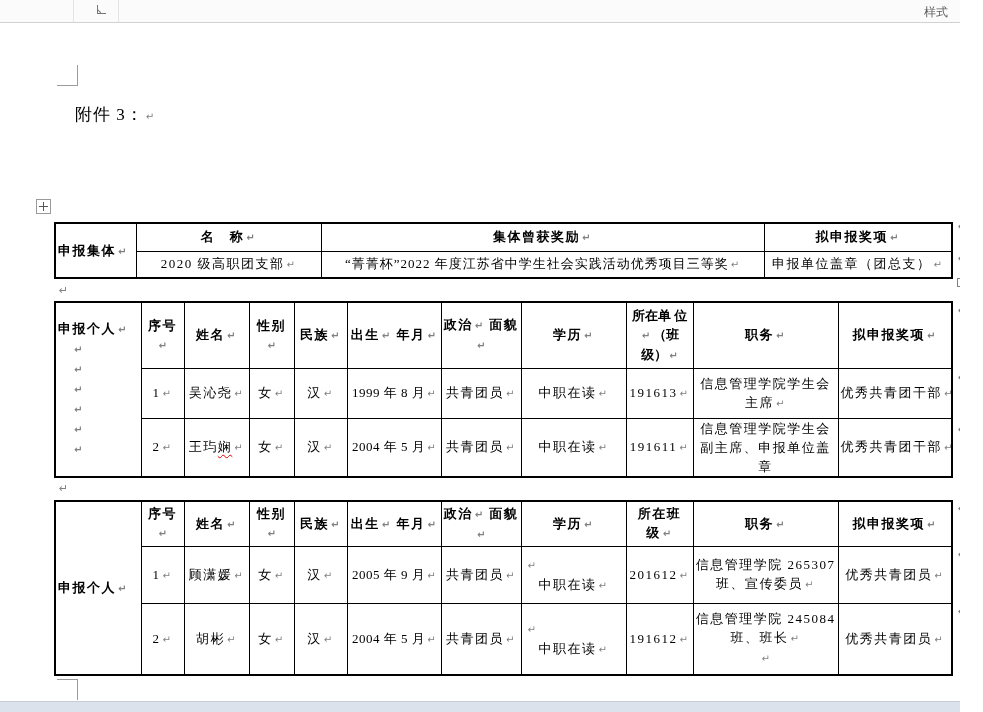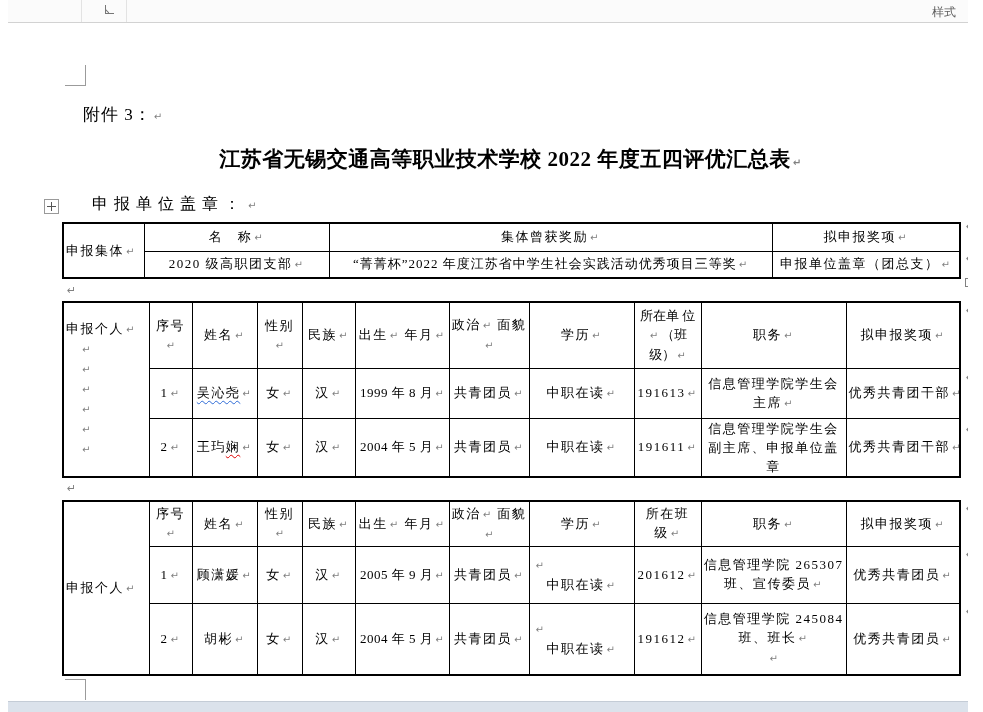--- a/index.html
+++ b/index.html
@@ -1,17 +1,17 @@
 <!DOCTYPE html>
 <html><head>
 <meta charset="utf-8">
 <style>
   html,body{margin:0;padding:0;background:#fff;}
   .screen{position:relative;width:960px;height:712px;background:#3b82f6;overflow:hidden;
-          font-family:"Liberation Serif","DejaVu Serif",serif;color:#000;margin-left:8px;}
+          font-family:"Liberation Serif","DejaVu Serif",serif;color:#000;}
   
   .ribbon{position:absolute;left:0;top:0;width:983px;height:22px;background:#fbfbfb;
           border-bottom:1px solid #d2d2d2;font-family:"Liberation Sans","DejaVu Sans",sans-serif;}
   .rb-sep{position:absolute;top:0;width:1px;height:22px;background:#e3e3e3;}
   .rb-label{position:absolute;top:4px;font-size:12px;color:#5f5f5f;}
   .dlg{position:absolute;left:97px;top:5px;width:8px;height:8px;
        border-left:1px solid #767676;border-bottom:1px solid #767676;}
   .dlg i{display:block;width:5px;height:1px;background:#767676;transform:rotate(45deg) translate(3px,5px);}
   
   .page{position:absolute;left:0;top:23px;width:983px;height:678px;background:#fff;}
@@ -20,29 +20,29 @@
   .pm.abs{position:absolute;font-size:11px;}
   .attach{position:absolute;left:75px;top:80px;font-size:17px;letter-spacing:1px;}
   .title{position:absolute;left:54px;top:122px;width:897px;text-align:center;
          font-size:21px;font-weight:bold;letter-spacing:0.5px;white-space:nowrap;}
   .seal{position:absolute;left:84px;top:171px;font-size:16px;letter-spacing:6px;}
   
   table.t{position:absolute;border-collapse:collapse;table-layout:fixed;
           border:2px solid #000;font-size:13px;}
   table.t td{border:1px solid #000;text-align:center;vertical-align:middle;
              padding:0 2px;letter-spacing:1.5px;line-height:19px;overflow:hidden;}
-  td.bold{font-weight:normal;letter-spacing:1px;}
+  td.bold{font-weight:bold;letter-spacing:1px;}
   td.nowrap{white-space:nowrap;}
   td.lbl-top{vertical-align:top;}
   .pm-line{display:block;line-height:19px;padding-left:14px;text-align:left;}
   td.edu3{vertical-align:top;text-align:left;padding-left:6px;}
   td.edu3 .pm-line{padding-left:2px;}
   .sq-red{text-decoration:underline;text-decoration-style:wavy;text-decoration-color:#e00000;
           text-decoration-thickness:1px;text-underline-offset:3px;}
-  .sq-blue{text-decoration:underline;text-decoration-style:wavy;text-decoration-color:#2e6bd6;
+  .sq-blue{text-decoration-style:wavy;text-decoration-color:#2e6bd6;
            text-decoration-thickness:1px;text-underline-offset:3px;}
   
   .move-handle{position:absolute;left:36px;top:176px;width:13px;height:13px;background:#fff;
                border:1px solid #9a9a9a;}
   .move-handle .h1{position:absolute;left:2px;top:6px;width:9px;height:1px;background:#555;}
   .move-handle .h2{position:absolute;left:6px;top:2px;width:1px;height:9px;background:#555;}
   .resize-handle{position:absolute;left:957px;top:255px;width:7px;height:7px;
                  border:1px solid #808080;background:#fff;}
   .bottom-strip{position:absolute;left:0;top:701px;width:983px;height:11px;
                 background:#dbe2eb;border-top:1px solid #c4ccd6;}
@@ -62,22 +62,20 @@
   </div>
 
   <div class="page">
 
     <div class="crop" style="left:57px;top:62px;width:21px;height:1px"></div>
     <div class="crop" style="left:77px;top:42px;width:1px;height:21px"></div>
     <div class="crop" style="left:57px;top:656px;width:21px;height:1px"></div>
     <div class="crop" style="left:77px;top:656px;width:1px;height:21px"></div>
 
     <div class="attach"><span>附件 3：</span><span class="pm">↵</span></div>
-    <div class="title"><span>江苏省无锡交通高等职业技术学校 2022 年度五四评优汇总表</span><span class="pm">↵</span></div>
-    <div class="seal"><span>申报单位盖章：</span><span class="pm" style="letter-spacing:0">↵</span></div>
 
     <div class="move-handle">
         <span class="h1"></span>
         <span class="h2"></span>
       </div>
 
     <table class="t" style="left:54px;top:199px;width:897px">
       <colgroup>
           <col style="width:81px">
           <col style="width:185px">

